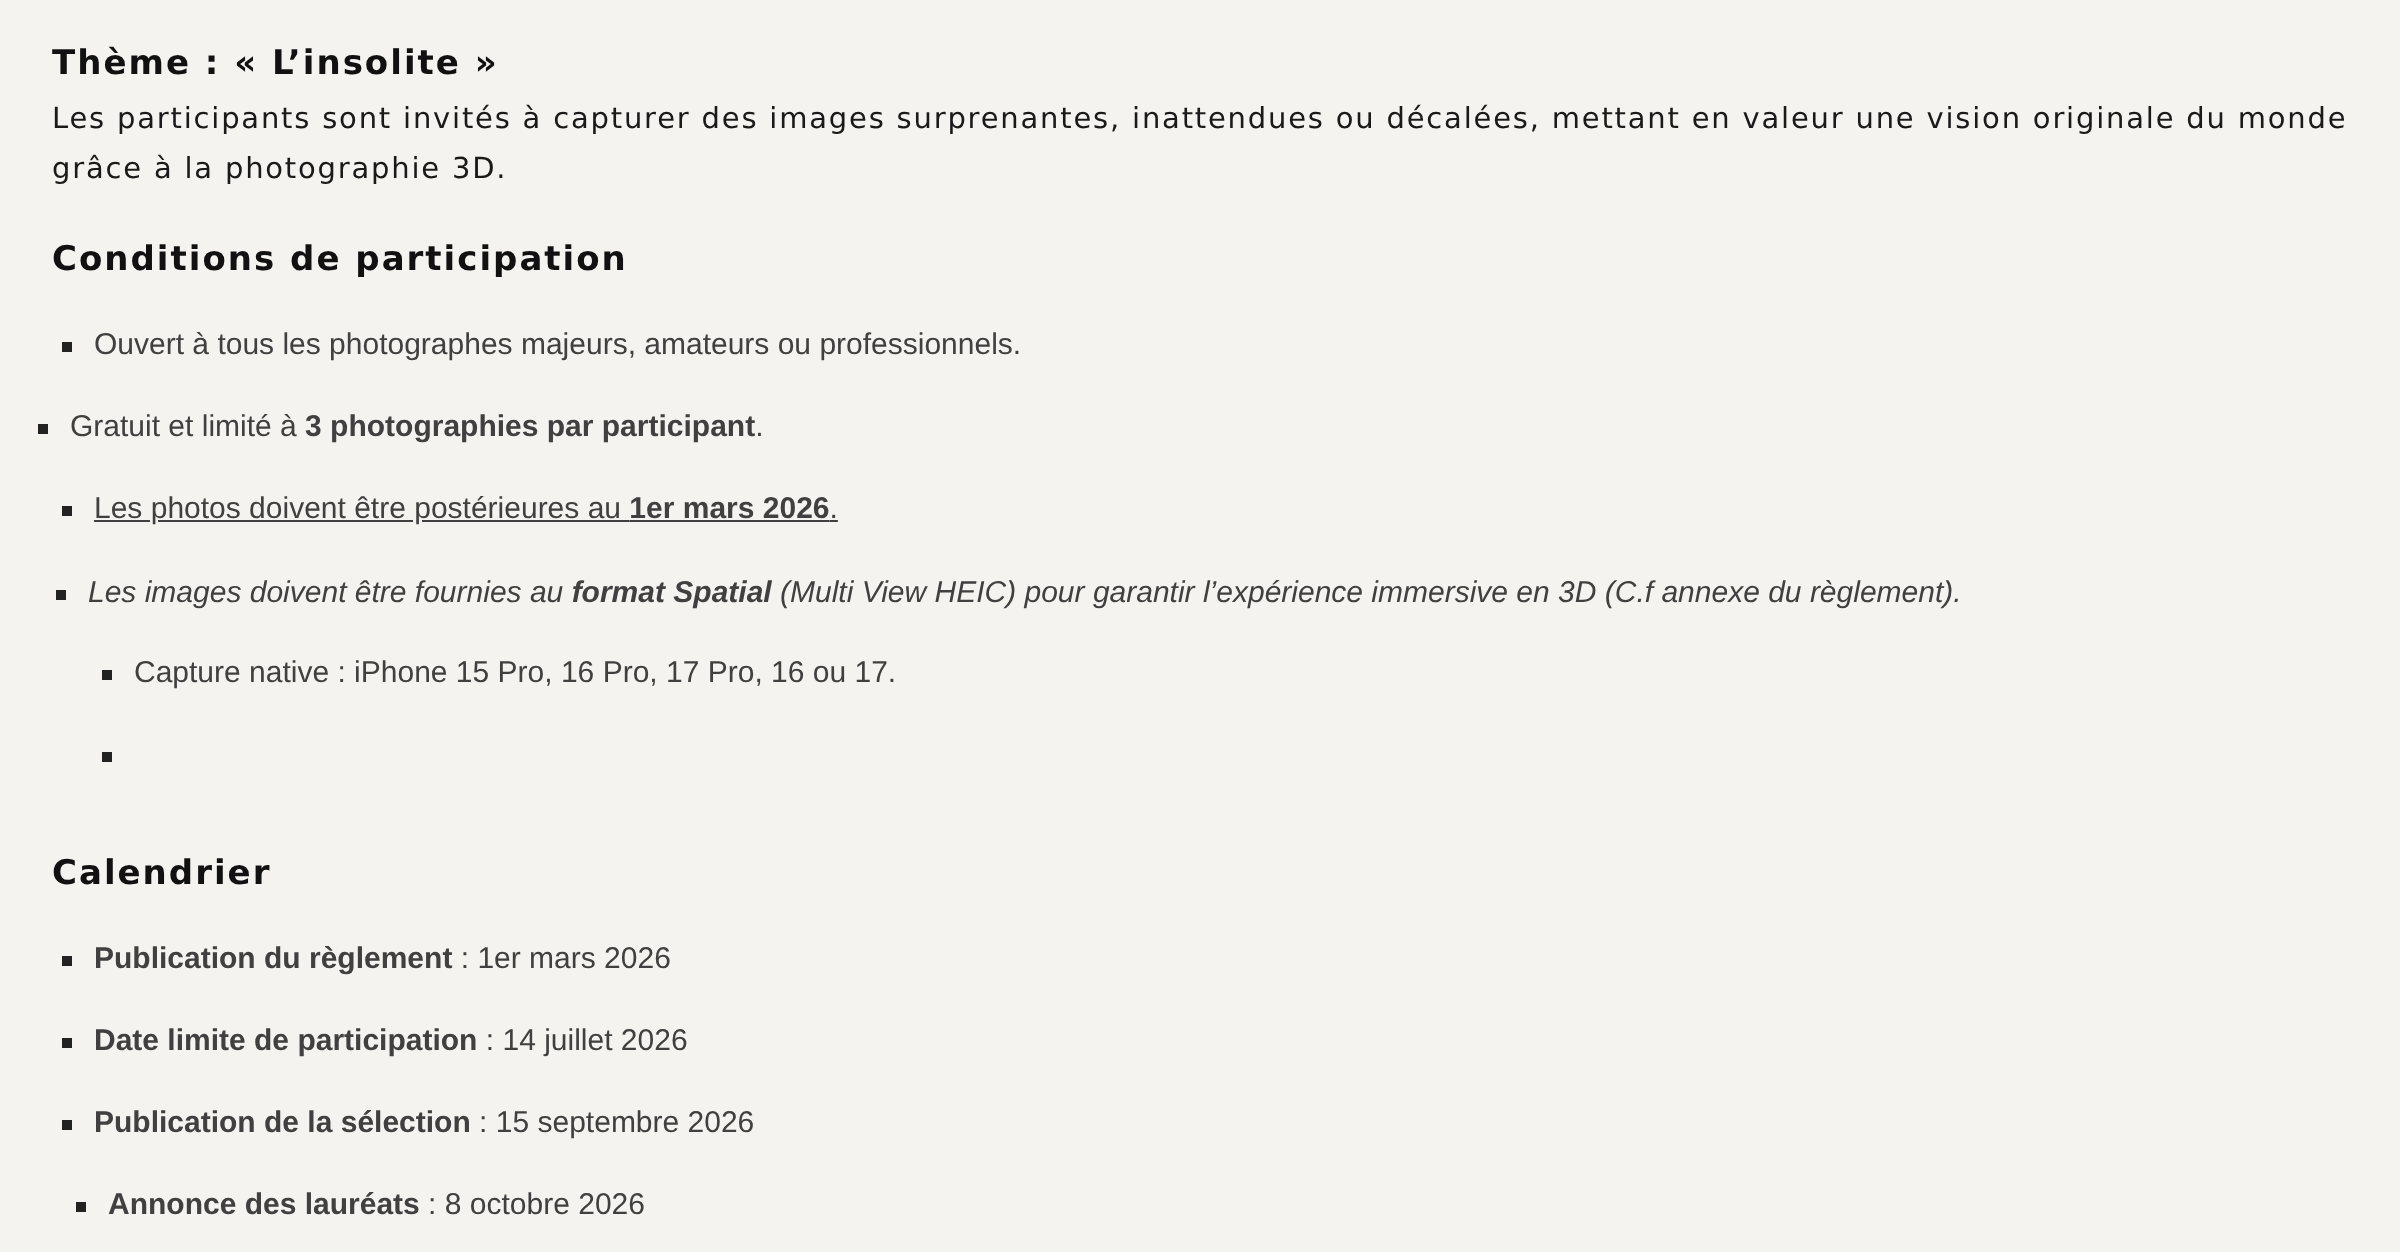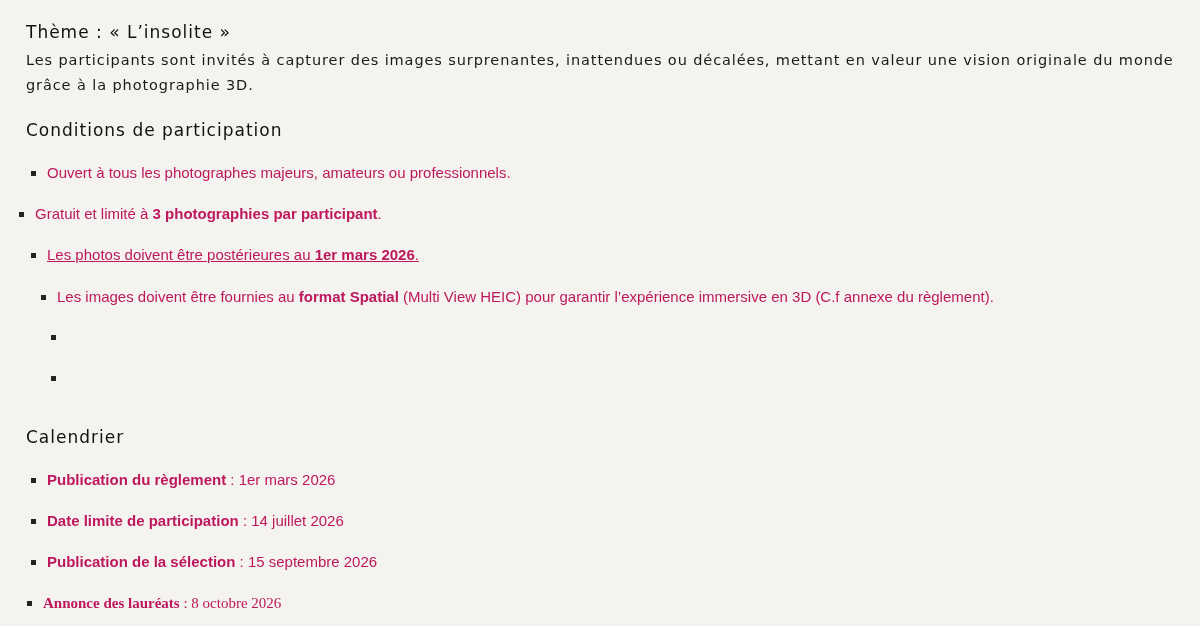--- a/index.html
+++ b/index.html
@@ -5,21 +5,21 @@
   html, body { margin: 0; padding: 0; }
   body {
     width: 1200px; height: 626px; overflow: hidden;
     background: #f4f3ef;
     color: #111;
     font-family: "Liberation Sans", "DejaVu Sans", sans-serif;
   }
   .page { position: relative; padding: 0 26px; }
   h2 {
     font-family: "DejaVu Sans", "Liberation Sans", sans-serif;
-    font-weight: normal;
+    font-weight: bold;
     font-size: 17px;
     letter-spacing: 1px;
     margin: 0;
     color: #111;
   }
   .intro {
     font-family: "DejaVu Sans", "Liberation Sans", sans-serif;
     font-size: 14.5px;
     letter-spacing: 0.9px;
     line-height: 25px;
@@ -27,21 +27,21 @@
     color: #1a1a1a;
   }
   #theme-title { position: absolute; top: 22px; left: 26px; }
   #intro-text { position: absolute; top: 46px; left: 26px; right: 14px; }
   #cond-title { position: absolute; top: 120px; left: 26px; }
   #cal-title { position: absolute; top: 427px; left: 26px; }
   ul { list-style: none; margin: 0; padding: 0; }
   li {
     position: absolute;
     font-size: 15px;
-    color: #be185d;
+    color: #404040;
     white-space: nowrap;
     height: 20px;
     line-height: 20px;
   }
   li .bullet {
     position: absolute;
     left: -16px; top: 8px;
     width: 5px; height: 5px;
     background: #222;
   }
@@ -61,44 +61,45 @@
       <span>Ouvert à tous les photographes majeurs, amateurs ou professionnels.</span><b></b><span></span>
     </li>
     <li style="top:204px;left:35px;">
       <span class="bullet"></span>
       <span>Gratuit et limité à </span><b>3 photographies par participant</b><span>.</span>
     </li>
     <li style="top:245px;left:47px;text-decoration:underline;">
       <span class="bullet"></span>
       <span>Les photos doivent être postérieures au </span><b>1er mars 2026</b><span>.</span>
     </li>
-    <li style="top:287px;left:57px;">
+    <li style="top:287px;left:44px;font-style:italic;">
       <span class="bullet"></span>
       <span>Les images doivent être fournies au </span><b>format Spatial</b><span> (Multi View HEIC) pour garantir l’expérience immersive en 3D (C.f annexe du règlement).</span>
     </li>
     <li style="top:327px;left:67px;">
       <span class="bullet"></span>
+      <span>Capture native : iPhone 15 Pro, 16 Pro, 17 Pro, 16 ou 17.</span>
     </li>
     <li style="top:368px;left:67px;">
       <span class="bullet"></span>
     </li>
   </ul>
 
   <h2 id="cal-title">Calendrier</h2>
   <ul>
     <li style="top:470px;left:47px;">
       <span class="bullet"></span>
       <b>Publication du règlement</b><span> : 1er mars 2026</span>
     </li>
     <li style="top:511px;left:47px;">
       <span class="bullet"></span>
       <b>Date limite de participation</b><span> : 14 juillet 2026</span>
     </li>
     <li style="top:552px;left:47px;">
       <span class="bullet"></span>
       <b>Publication de la sélection</b><span> : 15 septembre 2026</span>
     </li>
-    <li style="top:593px;left:43px;font-family:Liberation Serif, serif;">
+    <li style="top:593px;left:54px;">
       <span class="bullet"></span>
       <b>Annonce des lauréats</b><span> : 8 octobre 2026</span>
     </li>
   </ul>
 </div>
 
 </body></html>

